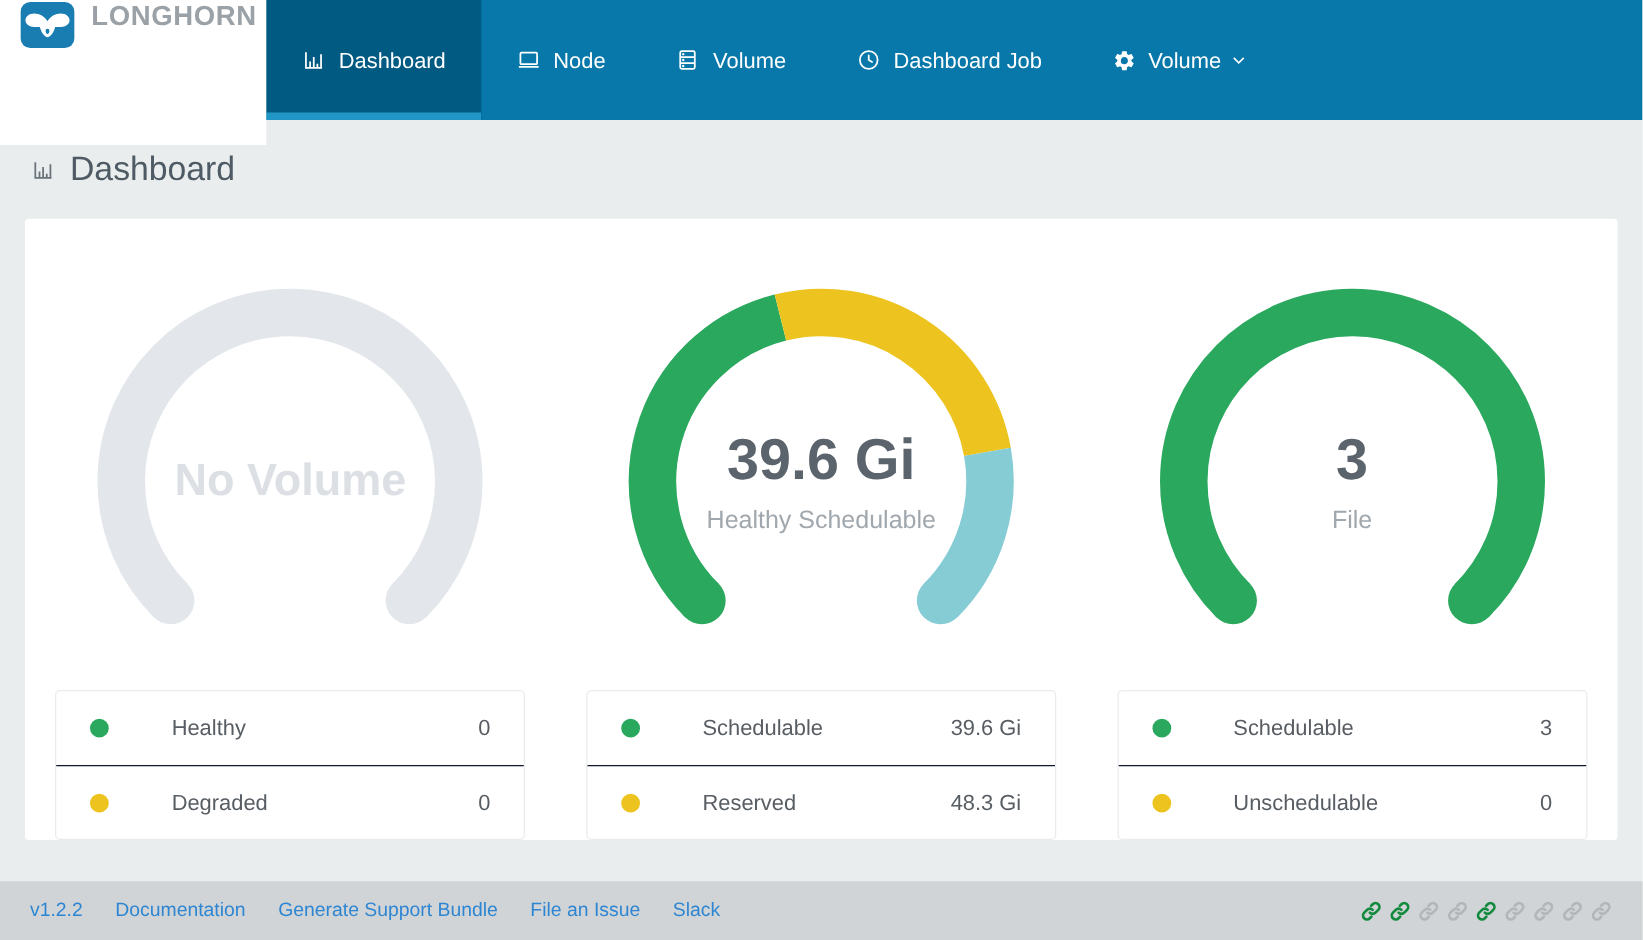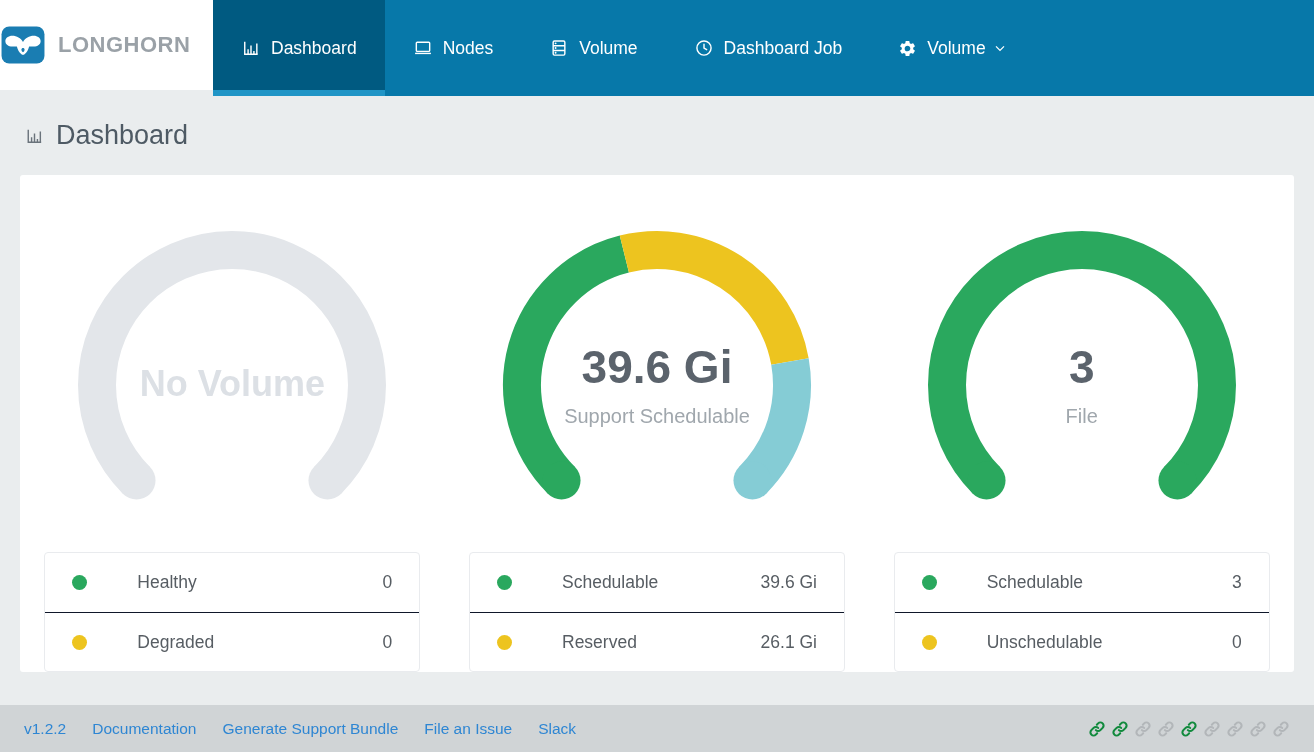--- a/index.html
+++ b/index.html
@@ -4,22 +4,22 @@
 <style>
   * { box-sizing: border-box; margin: 0; padding: 0; }
   html, body {
     width: 1314px; height: 752px; overflow: hidden;
     font-family: "Liberation Sans", "DejaVu Sans", sans-serif;
     background: #eaedee;
   }
   
   header { position: relative; height: 96px; }
   .logo-box {
-    position: absolute; left: 0; top: 0; width: 213px; height: 90px;
-    background: #ffffff; display: flex; align-items: center; 
+    position: absolute; left: 0; top: 0; width: 213px; height: 116px;
+    background: #ffffff; display: flex; align-items: flex-start; padding-left: 15px;
     z-index: 2;
   }
   .logo-box .brand-text {
     margin-left: 12px; font-size: 22px; font-weight: 700; letter-spacing: 0.5px;
     color: #9aa1a7;
   }
   nav {
     position: absolute; left: 213px; right: 0; top: 0; height: 96px;
     background: #0778a9; display: flex; align-items: stretch;
   }
@@ -101,21 +101,21 @@
         <path d="M4.5 4.5v15h15.5"></path>
         <path d="M8.5 19.5v-6M12 19.5V9M15.5 19.5v-4M19 19.5V6.5"></path>
       </svg>
       <span>Dashboard</span>
     </div>
     <div class="tab">
       <svg width="20" height="20" viewBox="0 0 24 24" fill="none" stroke="#fff" stroke-width="1.7">
         <rect x="4" y="5" width="16" height="11" rx="1"></rect>
         <path d="M2.5 18.5h19"></path>
       </svg>
-      <span>Nodes</span>
+      <span>Node</span>
     </div>
     <div class="tab">
       <svg width="20" height="20" viewBox="0 0 24 24" fill="none" stroke="#fff" stroke-width="1.7">
         <rect x="5" y="3.5" width="14" height="17" rx="1.5"></rect>
         <path d="M5 9.2h14M5 14.9h14"></path>
         <path d="M7.9 6.4h.01M7.9 12h.01M7.9 17.7h.01" stroke-width="2.3" stroke-linecap="round"></path>
       </svg>
       <span>Volume</span>
     </div>
     <div class="tab">
@@ -177,33 +177,33 @@
       <div class="gauge" data-gauge="1">
         <svg viewBox="0 0 320 320">
             <path d="M 64.54 255.46 A 135 135 0 0 1 127.34 29.01" fill="none" stroke="#2aa85e" stroke-width="38"></path>
             <path d="M 127.34 29.01 A 135 135 0 0 1 292.95 136.56" fill="none" stroke="#edc41f" stroke-width="38"></path>
             <path d="M 292.95 136.56 A 135 135 0 0 1 255.46 255.46" fill="none" stroke="#85ccd5" stroke-width="38"></path>
             <circle cx="64.54058453981607" cy="255.4594154601839" r="19" fill="#2aa85e"></circle>
             <circle cx="255.45941546018392" cy="255.4594154601839" r="19" fill="#85ccd5"></circle>
           </svg>
         <div class="gauge-center">
           <div class="gauge-value">39.6 Gi</div>
-          <div class="gauge-sub">Support Schedulable</div>
+          <div class="gauge-sub">Healthy Schedulable</div>
         </div>
       </div>
       <div class="legend-card">
           <div class="legend-row">
             <span class="dot" style="background: rgb(42, 168, 94);"></span>
             <span class="llabel">Schedulable</span>
             <span class="lvalue">39.6 Gi</span>
           </div>
           <div class="legend-row">
             <span class="dot" style="background: rgb(237, 196, 31);"></span>
             <span class="llabel">Reserved</span>
-            <span class="lvalue">26.1 Gi</span>
+            <span class="lvalue">48.3 Gi</span>
           </div>
         </div>
     </div>
 
     <div class="col">
       <div class="gauge" data-gauge="2">
         <svg viewBox="0 0 320 320">
             <path d="M 64.54 255.46 A 135 135 0 1 1 255.46 255.46" fill="none" stroke="#2aa85e" stroke-width="38"></path>
             <circle cx="64.54058453981607" cy="255.4594154601839" r="19" fill="#2aa85e"></circle>
             <circle cx="255.45941546018392" cy="255.4594154601839" r="19" fill="#2aa85e"></circle>

